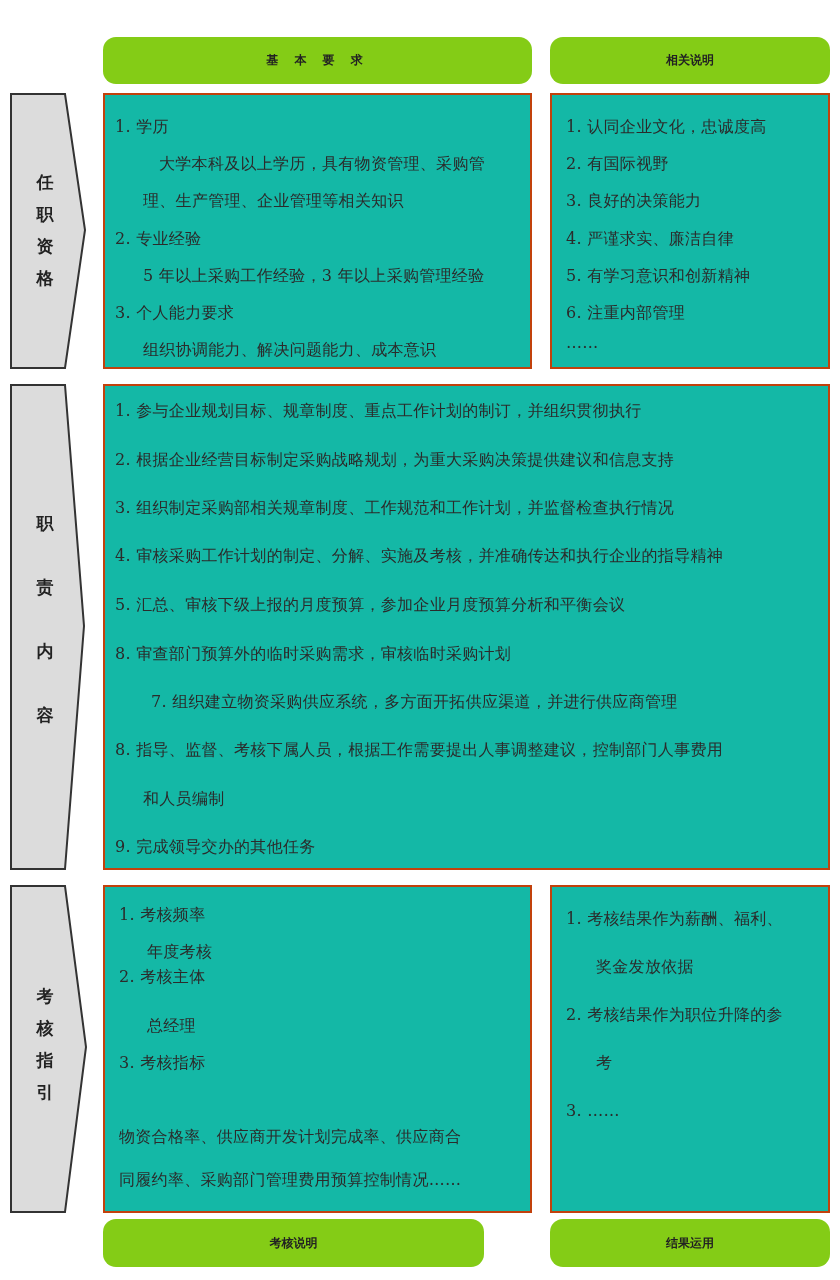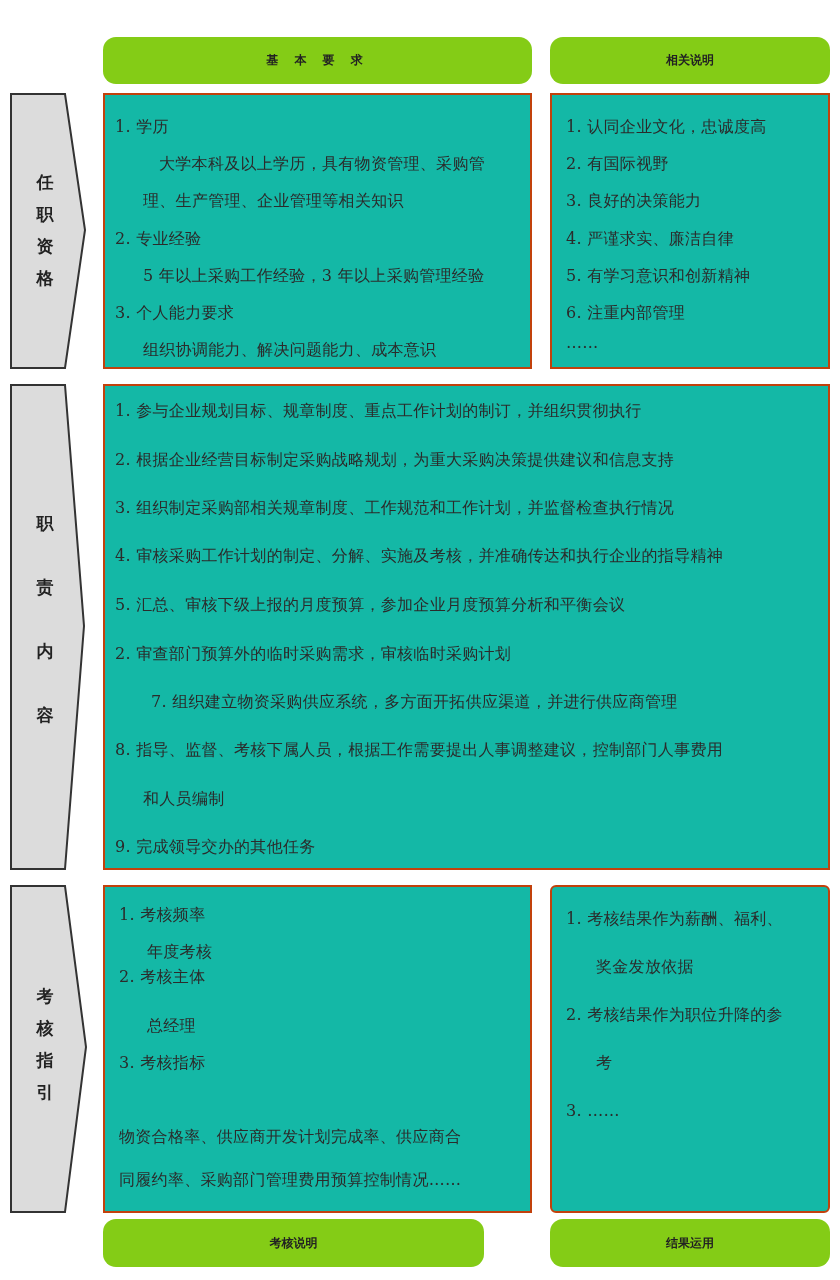--- a/index.html
+++ b/index.html
@@ -65,21 +65,21 @@
   <div class="arrow-label" style="top:256px;">内</div>
   <div class="arrow-label" style="top:320px;">容</div>
 </div>
 
 <div class="box" style="left:103px; top:384px; width:727px; height:486px;">
   <div class="line" style="left:10px; top:15px;">1. 参与企业规划目标、规章制度、重点工作计划的制订，并组织贯彻执行</div>
   <div class="line" style="left:10px; top:64px;">2. 根据企业经营目标制定采购战略规划，为重大采购决策提供建议和信息支持</div>
   <div class="line" style="left:10px; top:112px;">3. 组织制定采购部相关规章制度、工作规范和工作计划，并监督检查执行情况</div>
   <div class="line" style="left:10px; top:160px;">4. 审核采购工作计划的制定、分解、实施及考核，并准确传达和执行企业的指导精神</div>
   <div class="line" style="left:10px; top:209px;">5. 汇总、审核下级上报的月度预算，参加企业月度预算分析和平衡会议</div>
-  <div class="line" style="left:10px; top:258px;">2. 审查部门预算外的临时采购需求，审核临时采购计划</div>
+  <div class="line" style="left:10px; top:258px;">8. 审查部门预算外的临时采购需求，审核临时采购计划</div>
   <div class="line" style="left:10px; top:306px;margin-left:36px;">7. 组织建立物资采购供应系统，多方面开拓供应渠道，并进行供应商管理</div>
   <div class="line" style="left:10px; top:354px;">8. 指导、监督、考核下属人员，根据工作需要提出人事调整建议，控制部门人事费用</div>
   <div class="line" style="left:38px; top:403px;">和人员编制</div>
   <div class="line" style="left:10px; top:451px;">9. 完成领导交办的其他任务</div>
 </div>
 
 <div class="arrow" style="left:10px; top:885px; width:80px; height:328px;">
   <svg width="80" height="328">
     <polygon points="1,1 55,1 76,162 55,327 1,327" fill="#dcdcdc" stroke="#333" stroke-width="2"></polygon>
   </svg>
@@ -92,21 +92,21 @@
 <div class="box" style="left:103px; top:885px; width:429px; height:328px;">
   <div class="line" style="left:14px; top:18px;">1. 考核频率</div>
   <div class="line" style="left:42px; top:55px;">年度考核</div>
   <div class="line" style="left:14px; top:80px;">2. 考核主体</div>
   <div class="line" style="left:42px; top:129px;">总经理</div>
   <div class="line" style="left:14px; top:166px;">3. 考核指标</div>
   <div class="line" style="left:14px; top:240px;">物资合格率、供应商开发计划完成率、供应商合</div>
   <div class="line" style="left:14px; top:283px;">同履约率、采购部门管理费用预算控制情况……</div>
 </div>
 
-<div class="box" style="left:550px; top:885px; width:280px; height:328px;border-radius:6px;">
+<div class="box" style="left:550px; top:885px; width:280px; height:328px;">
   <div class="line" style="left:14px; top:22px;">1. 考核结果作为薪酬、福利、</div>
   <div class="line" style="left:44px; top:70px;">奖金发放依据</div>
   <div class="line" style="left:14px; top:118px;">2. 考核结果作为职位升降的参</div>
   <div class="line" style="left:44px; top:166px;">考</div>
   <div class="line" style="left:14px; top:214px;">3. ……</div>
 </div>
 
 <div class="hdr" style="left:103px; top:1219px; width:381px; height:48px;">
   <span>考核说明</span>
 </div>

